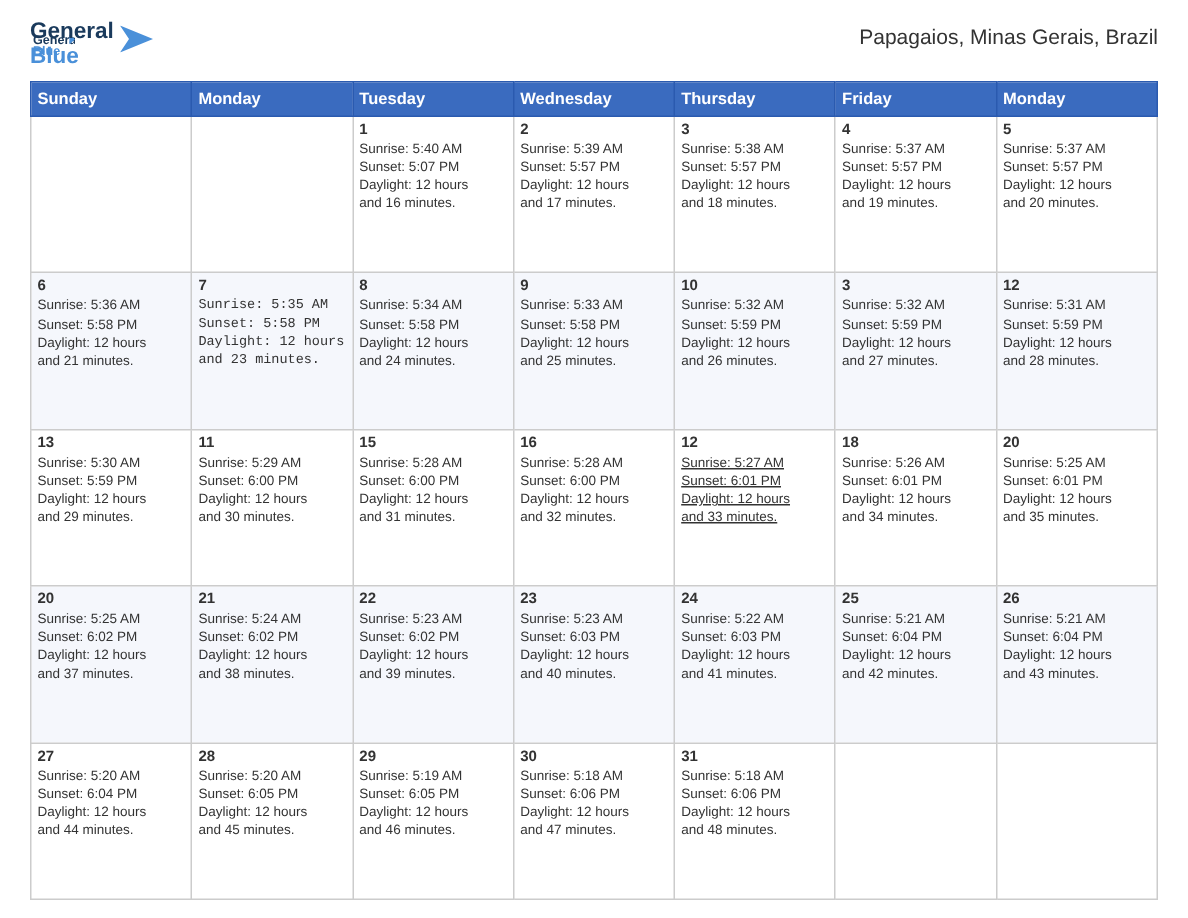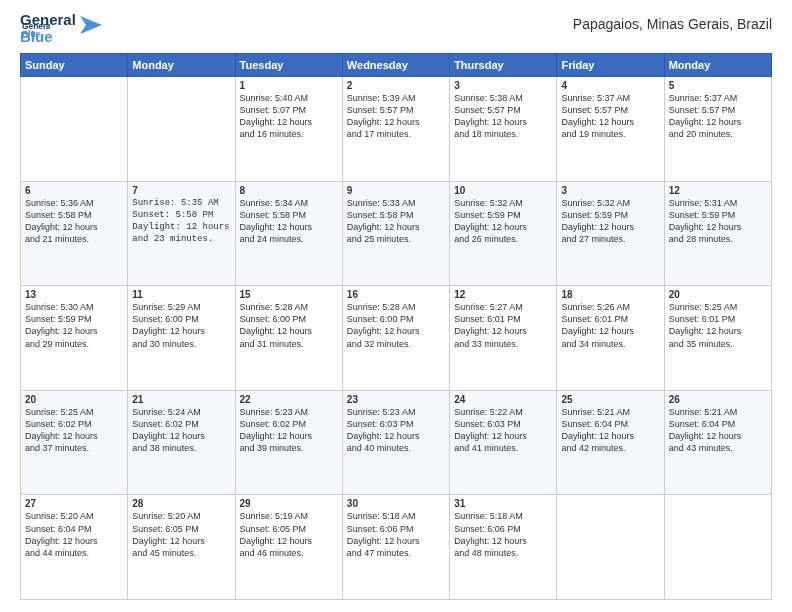--- a/index.html
+++ b/index.html
@@ -242,21 +242,21 @@
           </td>
           <td>
             <span class="day-num">16</span>
             <div class="cell-info" style="white-space: pre-line;">Sunrise: 5:28 AM
 Sunset: 6:00 PM
 Daylight: 12 hours
 and 32 minutes.</div>
           </td>
           <td>
             <span class="day-num">12</span>
-            <div class="cell-info" style="white-space: pre-line;">Sunrise: 5:27 AM
+            <div class="cell-info" style="white-space: pre-line; text-decoration: underline;">Sunrise: 5:27 AM
 Sunset: 6:01 PM
 Daylight: 12 hours
 and 33 minutes.</div>
           </td>
           <td>
             <span class="day-num">18</span>
             <div class="cell-info" style="white-space: pre-line;">Sunrise: 5:26 AM
 Sunset: 6:01 PM
 Daylight: 12 hours
 and 34 minutes.</div>

